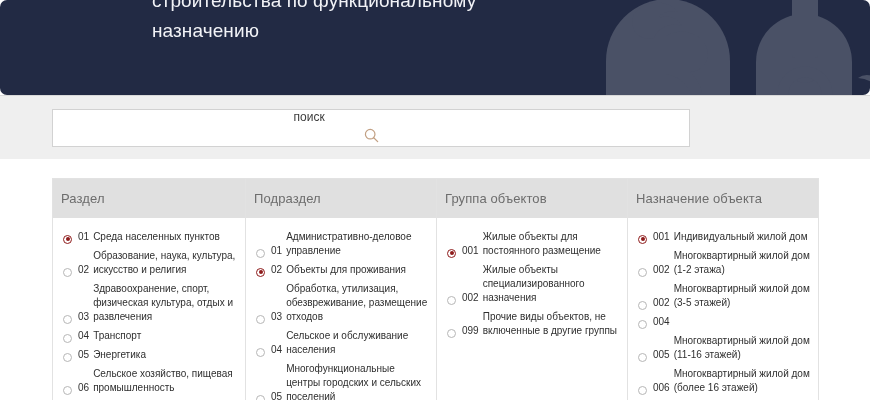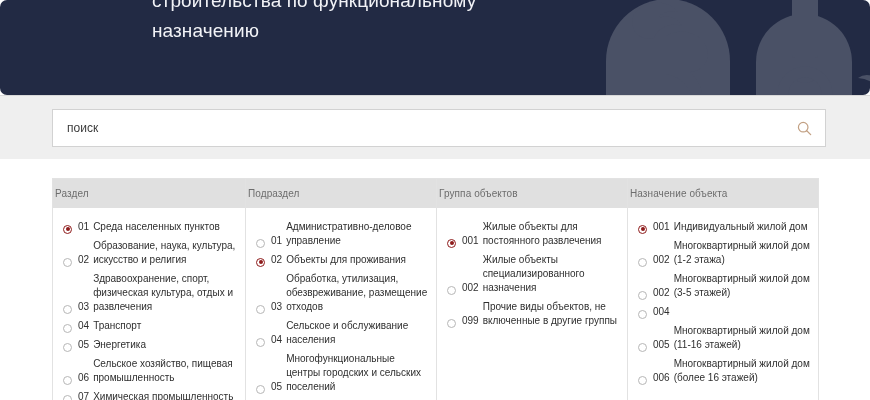--- a/index.html
+++ b/index.html
@@ -47,26 +47,27 @@
     width: 870px;
     height: 64px;
     background: #efefef;
     border-top: 1px solid #d8d8d8;
     position: relative;
   }
   .search-box {
     position: absolute;
     left: 52px;
     top: 13px;
-    width: 774px;
+    width: 638px;
     height: 38px;
     background: #ffffff;
     border: 1px solid #d2d2d2;
     display: flex;
     align-items: center;
+    flex-direction: column;
   }
   .search-input {
     border: 0;
     outline: 0;
     background: transparent;
     flex: 1;
     height: 100%;
     padding: 0 14px;
     font-family: "Liberation Sans", sans-serif;
     font-size: 12px;
@@ -100,26 +101,26 @@
     display: flex;
     flex-direction: column;
   }
   .col:last-child { border-right: 0; }
   .col-1 { width: 193px; }
   .col-2 { width: 191px; }
   .col-3 { width: 191px; }
   .col-4 { width: 190px; }
 
   .col-head {
-    height: 29px;
+    height: 39px;
     background: #e0e0e0;
     display: flex;
     align-items: center;
-    padding: 0 2px;
-    font-size: 10px;
+    padding: 0 8px;
+    font-size: 13px;
     color: #6d6d6d;
     letter-spacing: 0.1px;
     white-space: nowrap;
     overflow: hidden;
   }
   .col-body {
     padding: 9px 6px 6px 8px;
     min-height: 196px;
   }
 
@@ -271,21 +272,21 @@
             <span class="opt-label">Вспомогательная инфраструктура отрасли</span>
           </div>
         </div>
       </div>
       <div class="col col-3">
         <div class="col-head">Группа объектов</div>
         <div class="col-body">
           <div class="opt selected">
             <span class="radio"></span>
             <span class="opt-code">001</span>
-            <span class="opt-label">Жилые объекты для постоянного развлечения</span>
+            <span class="opt-label">Жилые объекты для постоянного размещение</span>
           </div>
           <div class="opt">
             <span class="radio"></span>
             <span class="opt-code">002</span>
             <span class="opt-label">Жилые объекты специализированного назначения</span>
           </div>
           <div class="opt">
             <span class="radio"></span>
             <span class="opt-code">099</span>
             <span class="opt-label">Прочие виды объектов, не включенные в другие группы</span>

